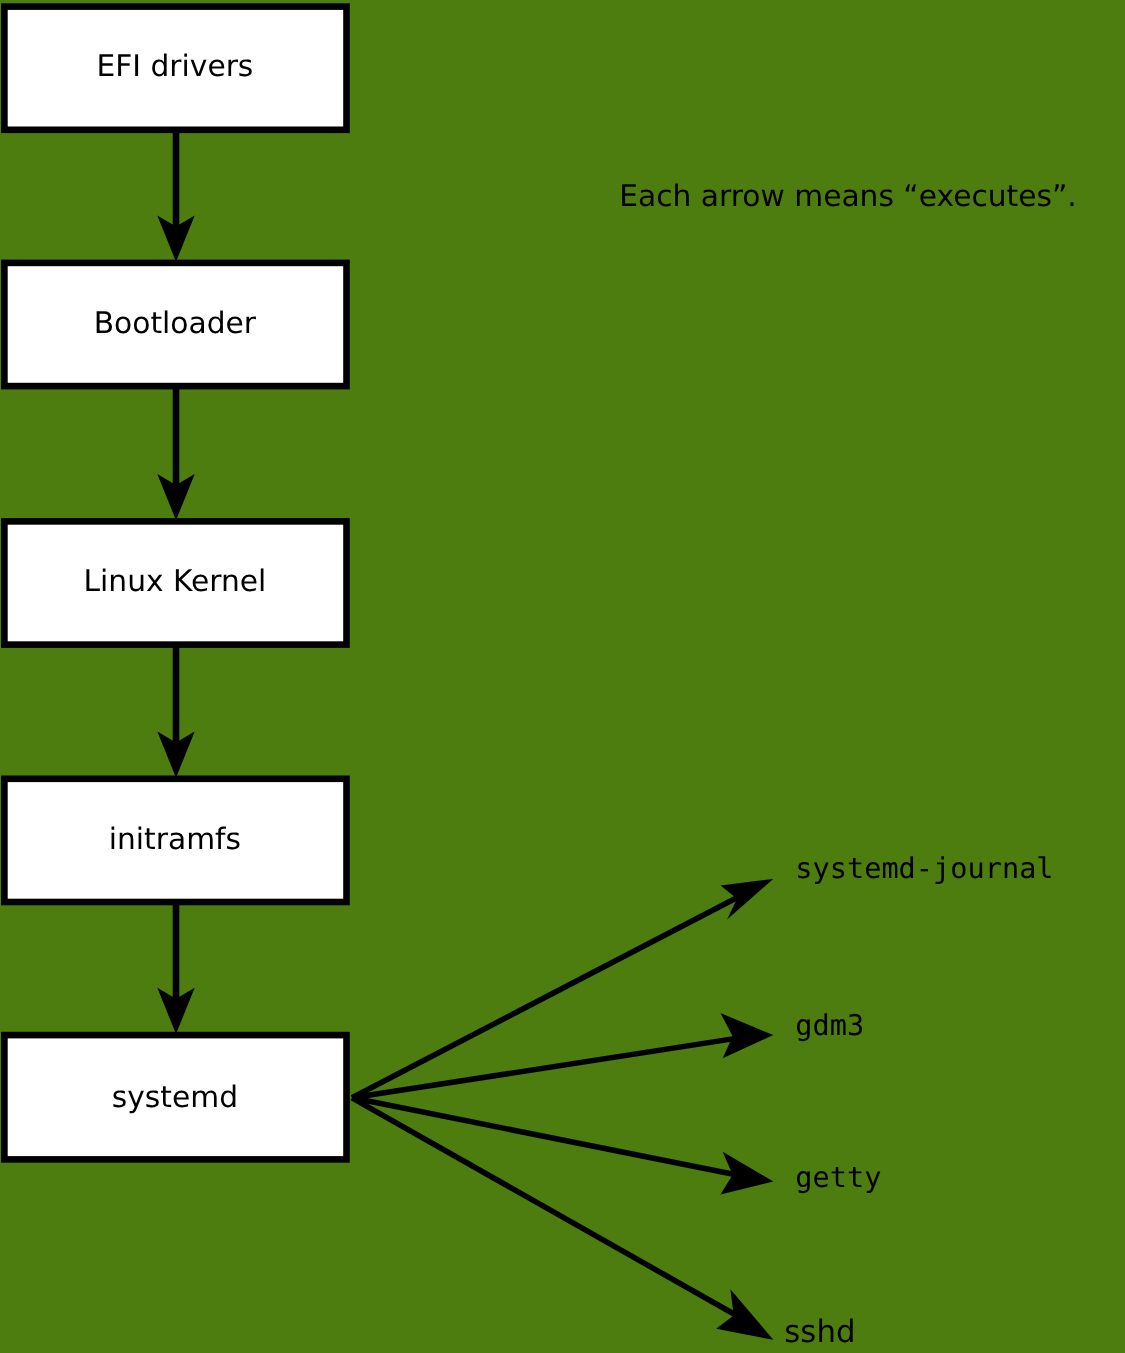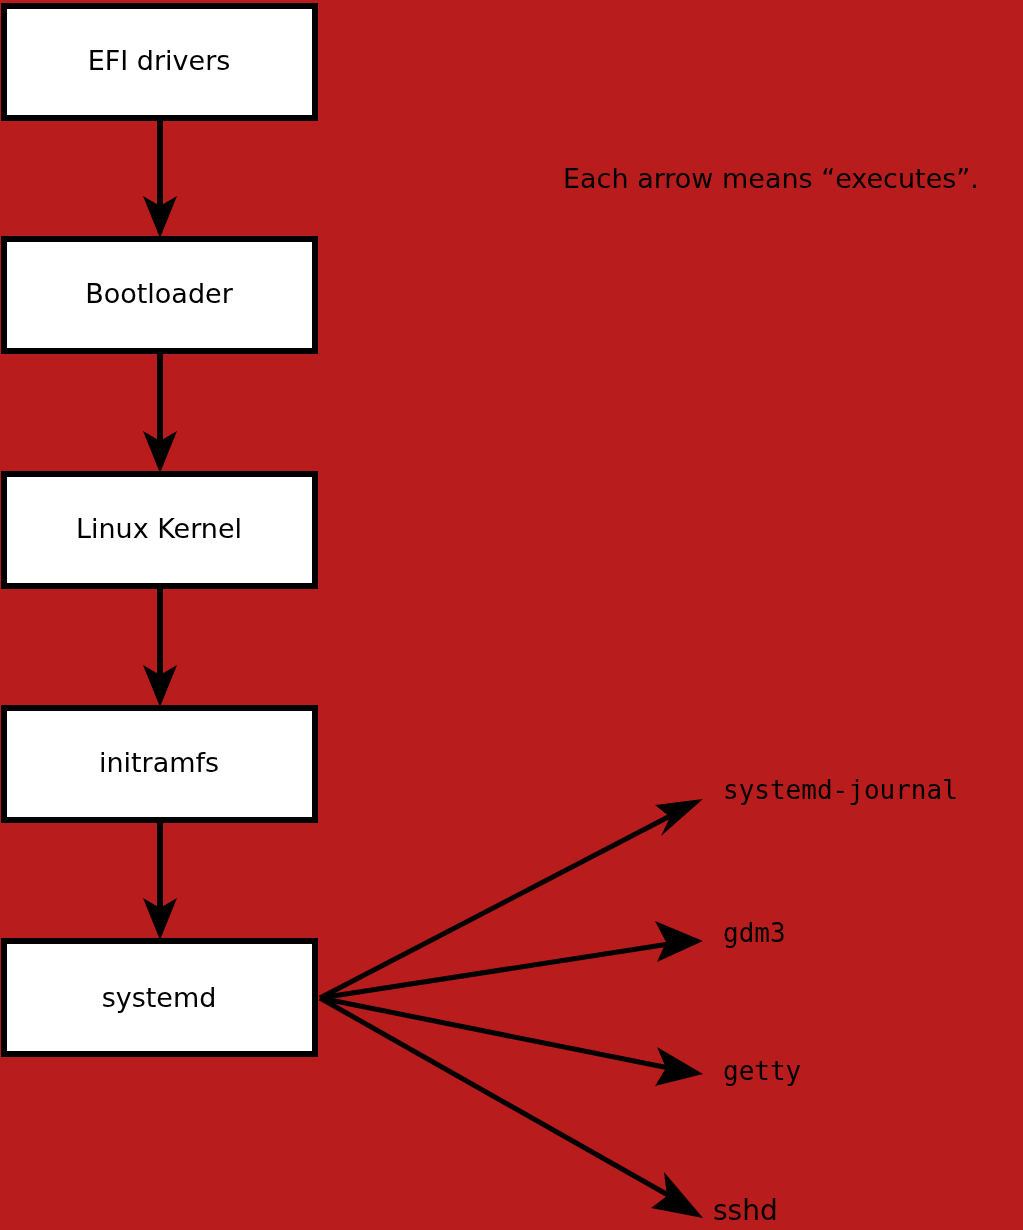--- a/index.html
+++ b/index.html
@@ -8,21 +8,21 @@
     padding: 0;
     background: #ffffff;
   }
   body {
     font-family: "DejaVu Sans", sans-serif;
   }
   #canvas {
     position: relative;
     width: 1023px;
     height: 1230px;
-    background: #b91c1c;
+    background: #4d7c0f;
     overflow: hidden;
   }
   svg.diagram-svg {
     position: absolute;
     top: 0;
     left: 0;
     width: 1023px;
     height: 1230px;
     display: block;
   }

